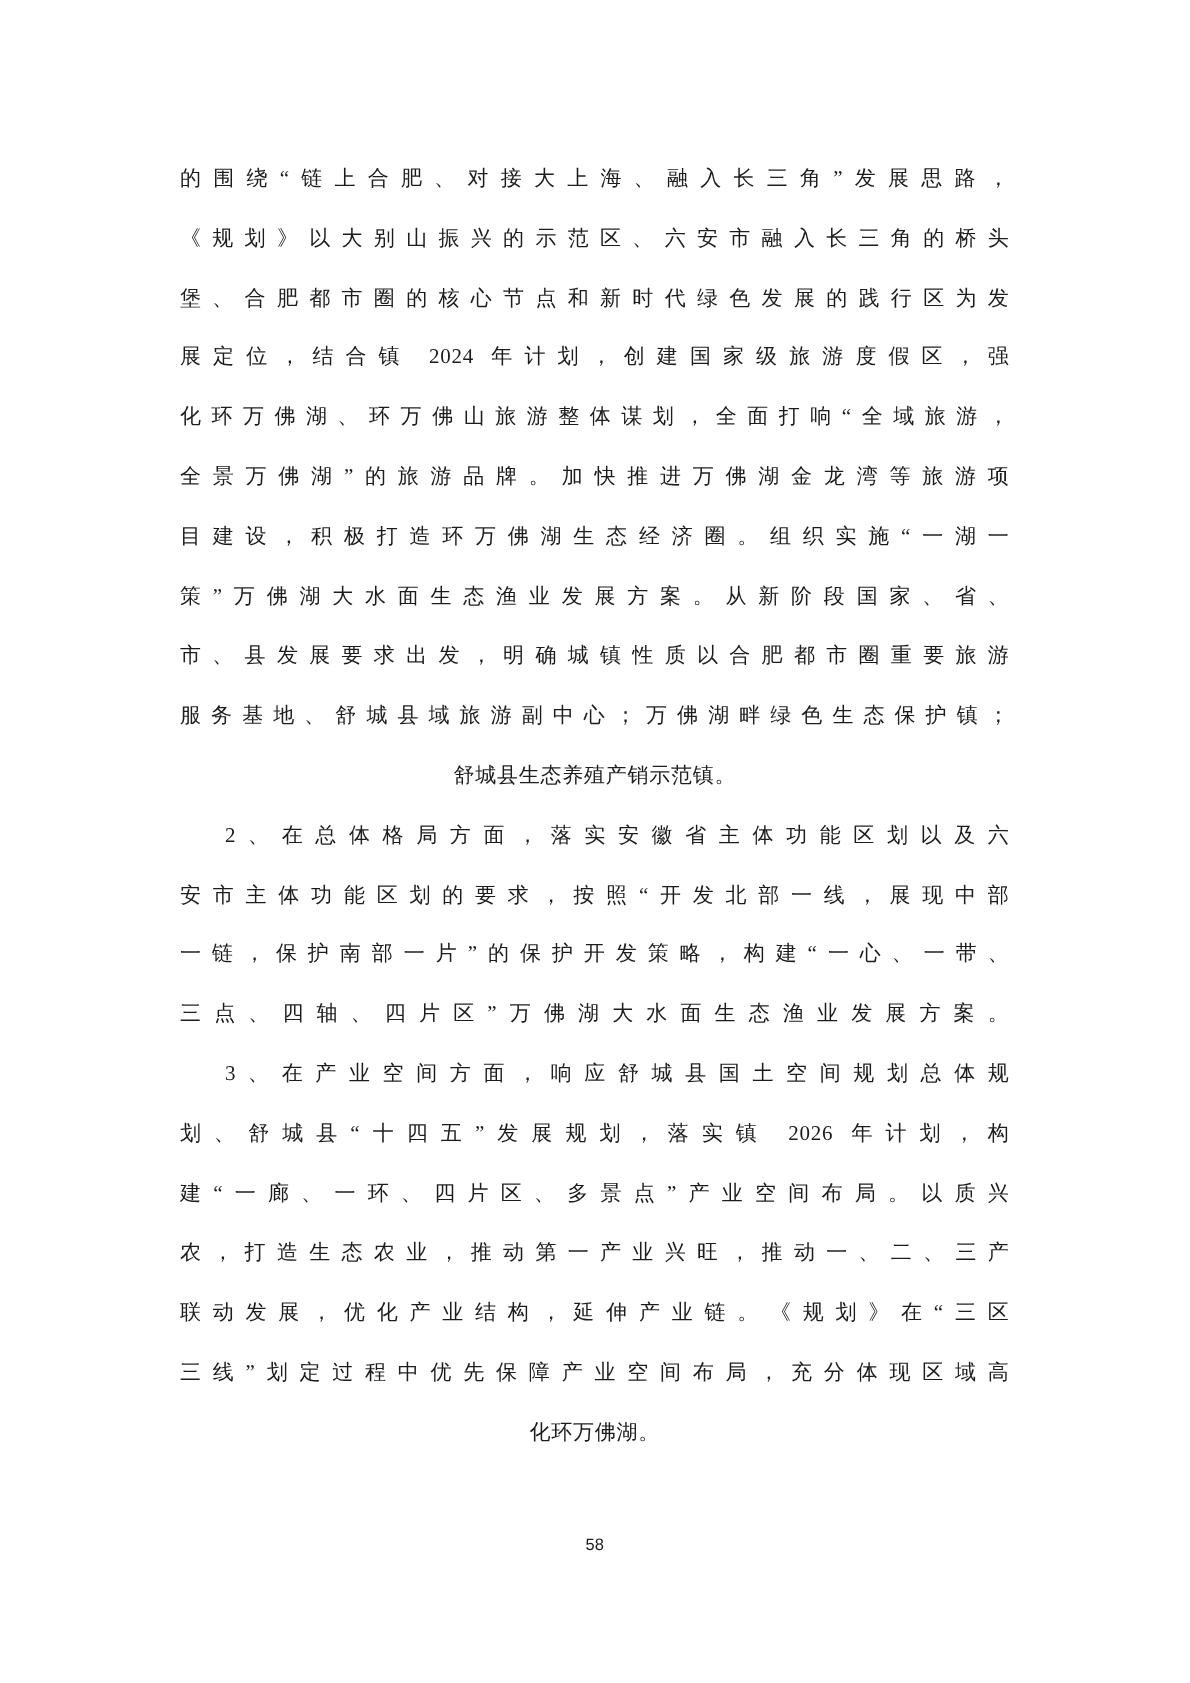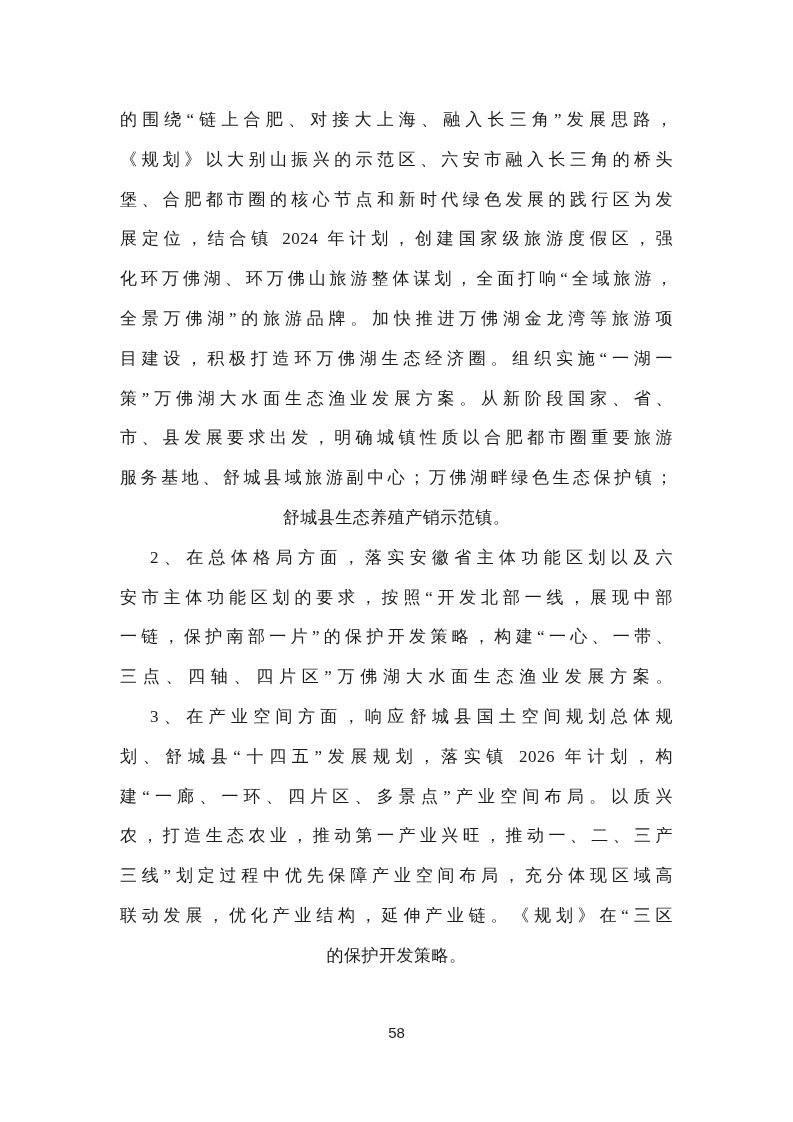--- a/index.html
+++ b/index.html
@@ -13,21 +13,21 @@
     height: 1122px;
     background: #ffffff;
     overflow: hidden;
     font-family: "Liberation Serif", "DejaVu Serif", serif;
   }
   .text-block {
     position: absolute;
     left: 120px;
     top: 100px;
     width: 553px;
-    font-size: 17px;
+    font-size: 14px;
     line-height: 39.8px;
     color: #1c1c1c;
     letter-spacing: 0.5px;
   }
   .line {
     height: 39.8px;
     overflow: hidden;
     text-align: center;
   }
   .line.fill {
@@ -42,21 +42,21 @@
   .line.indent {
     text-indent: 30px;
   }
   .page-number {
     position: absolute;
     left: 0;
     top: 1024px;
     width: 793px;
     text-align: center;
     font-family: "Liberation Sans", "DejaVu Sans", sans-serif;
-    font-size: 15px;
+    font-size: 11px;
     color: #1c1c1c;
   }
 </style>
 </head>
 <body>
 
 <div class="page">
   <div class="text-block">
       <div class="line fill">的围绕“链上合肥、对接大上海、融入长三角”发展思路，</div>
       <div class="line fill">《规划》以大别山振兴的示范区、六安市融入长三角的桥头</div>
@@ -70,18 +70,18 @@
       <div class="line fill">服务基地、舒城县域旅游副中心；万佛湖畔绿色生态保护镇；</div>
       <div class="line">舒城县生态养殖产销示范镇。</div>
       <div class="line fill indent">2、在总体格局方面，落实安徽省主体功能区划以及六</div>
       <div class="line fill">安市主体功能区划的要求，按照“开发北部一线，展现中部</div>
       <div class="line fill">一链，保护南部一片”的保护开发策略，构建“一心、一带、</div>
       <div class="line fill">三点、四轴、四片区”万佛湖大水面生态渔业发展方案。</div>
       <div class="line fill indent">3、在产业空间方面，响应舒城县国土空间规划总体规</div>
       <div class="line fill">划、舒城县“十四五”发展规划，落实镇 2026 年计划，构</div>
       <div class="line fill">建“一廊、一环、四片区、多景点”产业空间布局。以质兴</div>
       <div class="line fill">农，打造生态农业，推动第一产业兴旺，推动一、二、三产</div>
+      <div class="line fill">联动发展，优化产业结构，延伸产业链。《规划》在“三区</div>
       <div class="line fill">三线”划定过程中优先保障产业空间布局，充分体现区域高</div>
-      <div class="line fill">联动发展，优化产业结构，延伸产业链。《规划》在“三区</div>
-      <div class="line">的保护开发策略。</div>
+      <div class="line">化环万佛湖。</div>
     </div>
   <div class="page-number">58</div>
 </div>
 
 </body></html>

